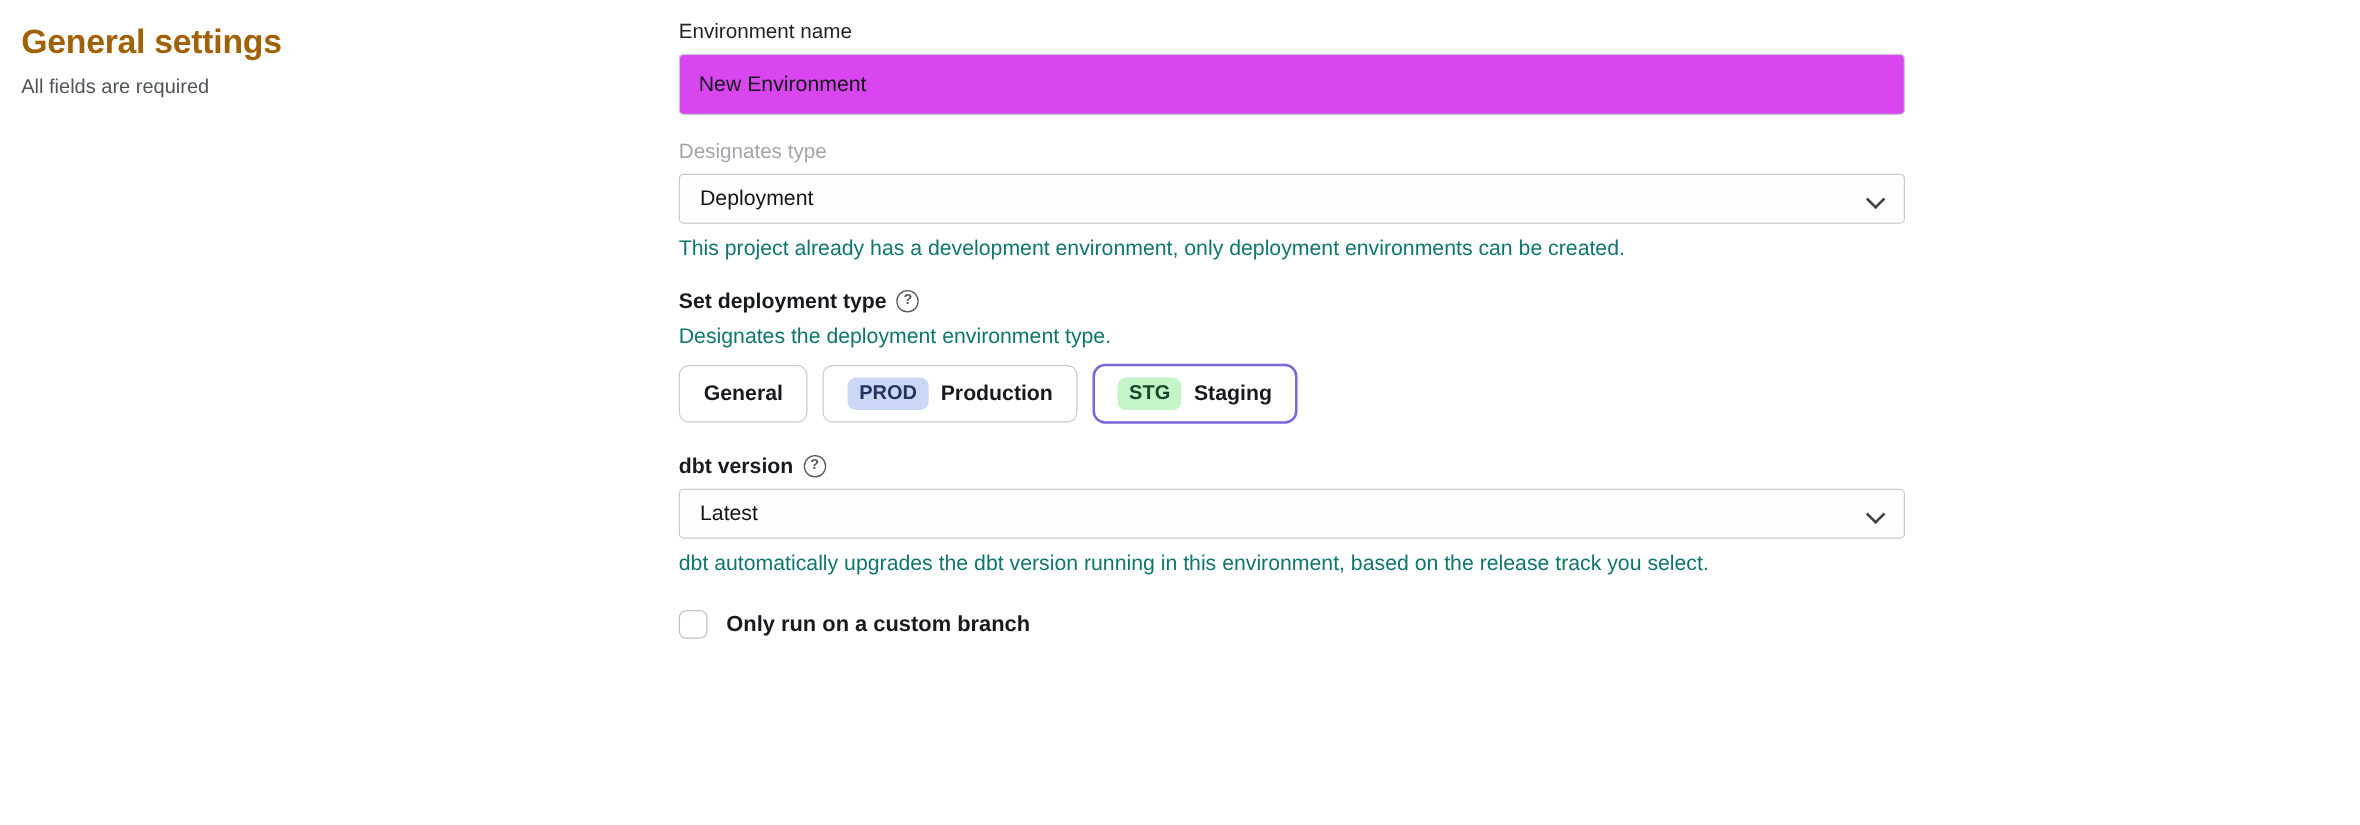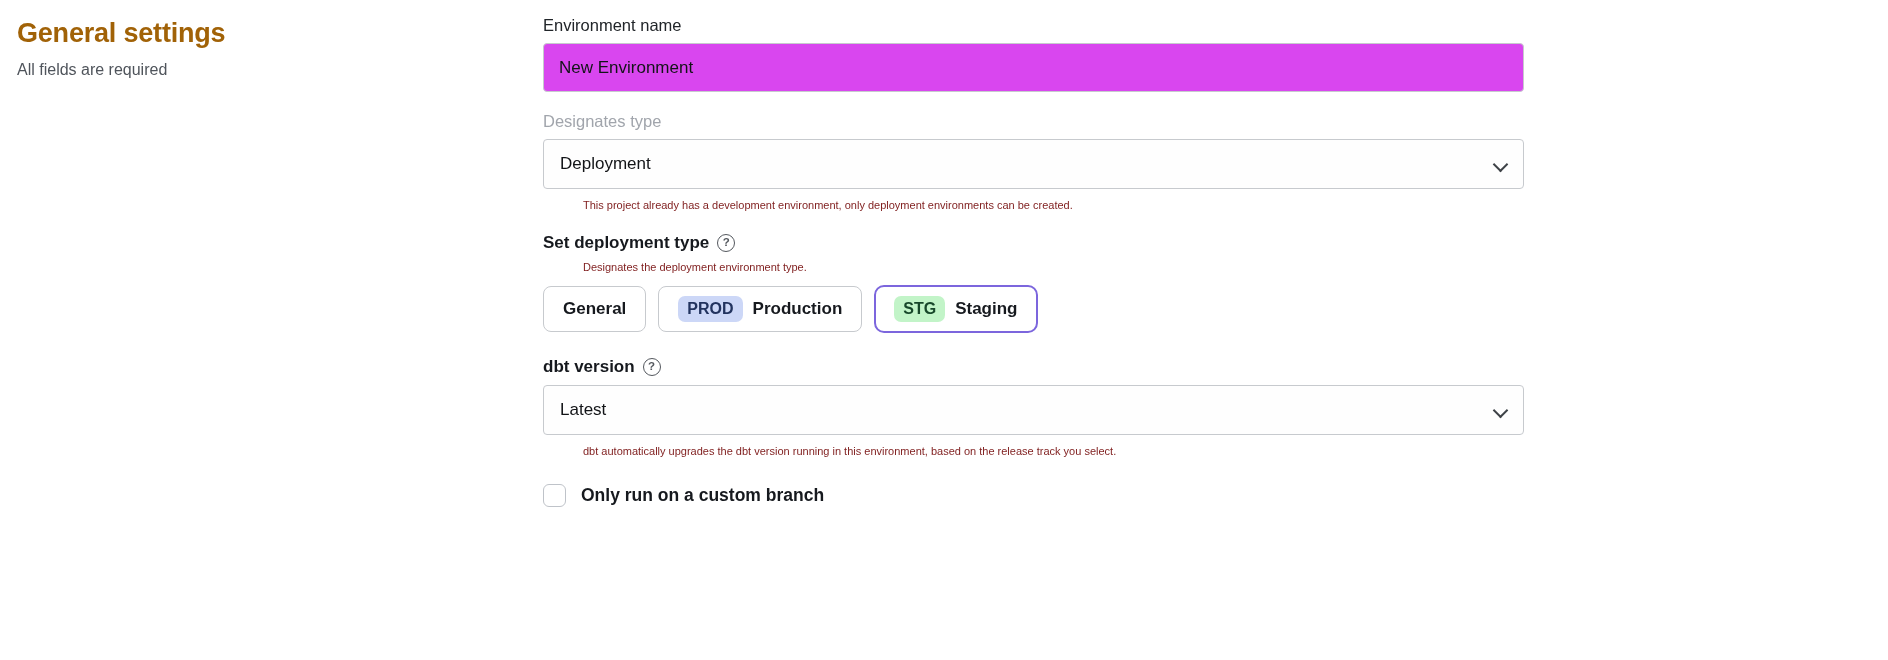--- a/index.html
+++ b/index.html
@@ -43,21 +43,21 @@
     padding: 0 15px;
     font-size: 17px;
     color: #121417;
     font-family: "Liberation Sans", sans-serif;
     outline: none;
     background: #d946ef;
   }
 
   .select {
     width: 100%;
-    height: 50px;
+    height: 40px;
     border: 1px solid #c7cace;
     border-radius: 4px;
     padding: 0 16px;
     background: #fefefe;
     display: flex;
     align-items: center;
     justify-content: space-between;
     cursor: pointer;
   }
   .select .select-value { font-size: 17px; color: #121417; }
@@ -69,21 +69,21 @@
   .chevron::before {
     content: "";
     position: absolute;
     left: 1px; top: 1px;
     width: 9px; height: 9px;
     border-right: 2px solid #3e4247;
     border-bottom: 2px solid #3e4247;
     transform: rotate(45deg);
   }
 
-  .help-text { font-size: 11px; color: #7f1d1d; margin-left: 40px; }
+  .help-text { font-size: 17px; color: #0f766e; }
 
   .mb8  { margin-bottom: 8px; }
   .mb10 { margin-bottom: 10px; }
   .mb12 { margin-bottom: 12px; }
   .mb20 { margin-bottom: 20px; }
   .mb22 { margin-bottom: 22px; }
   .mb24 { margin-bottom: 24px; }
   .mb26 { margin-bottom: 27px; }
 
   .help-icon {

